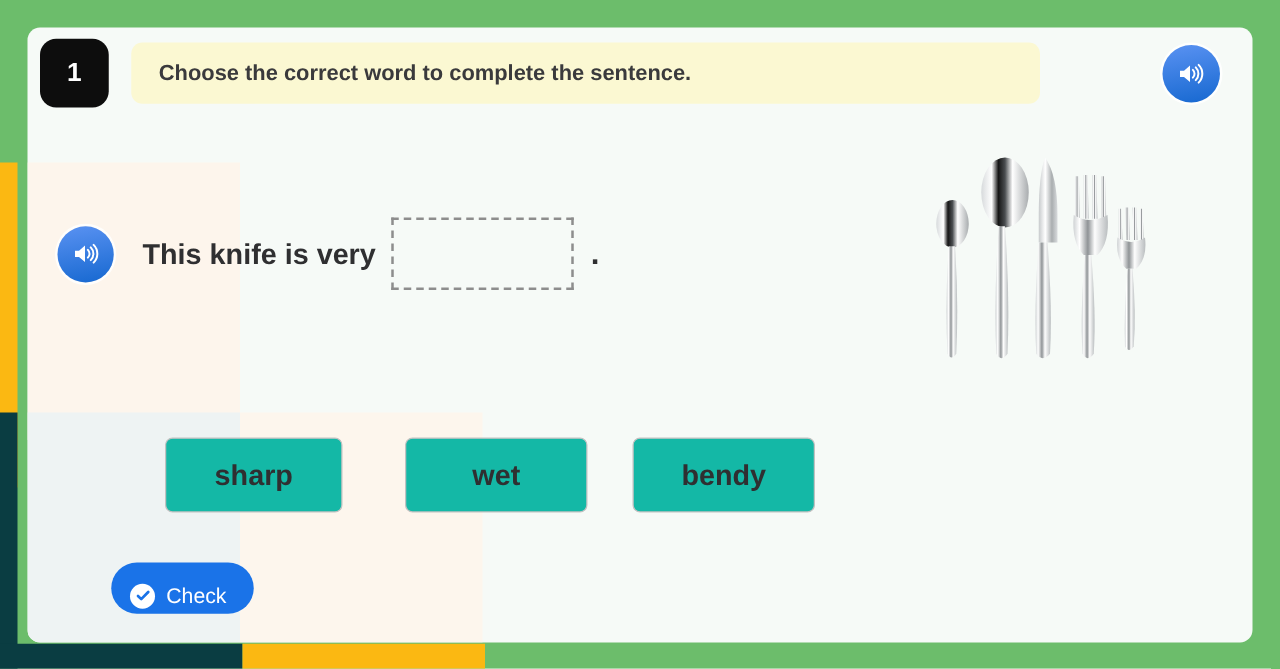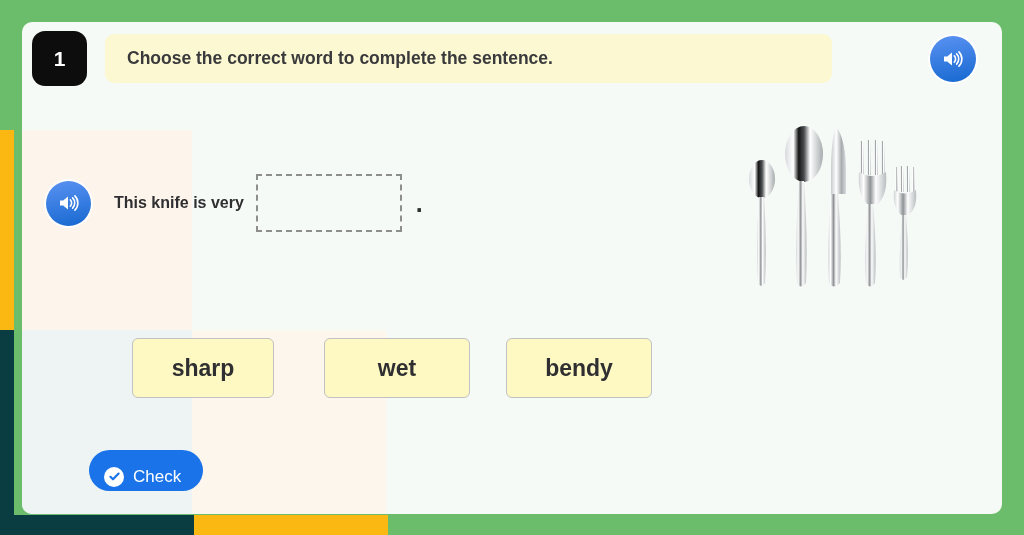--- a/index.html
+++ b/index.html
@@ -94,21 +94,21 @@
   #sentence-row {
     position: absolute;
     left: 24px; top: 135px;
     width: 700px; height: 92px;
     display: flex;
     align-items: center;
   }
   #sentence-speaker { width: 45px; height: 45px; flex: 0 0 45px; }
   #sentence-text {
     margin-left: 23px;
-    font-size: 16px;
+    font-size: 23px;
     font-weight: bold;
     color: #2f2f31;
     white-space: nowrap;
   }
   #answer-slot {
     margin-left: 12px;
     width: 146px; height: 58px;
     border: 2px dashed #8d8d8d;
     background: transparent;
   }
@@ -127,23 +127,23 @@
   }
 
   
   #options {
     position: absolute;
     left: 110px; top: 316px;
     width: 540px; height: 60px;
   }
   .option-btn {
     position: absolute;
-    top: 0;
+    top: 12px;
     height: 60px;
-    background: #fef9c3;
+    background: #14b8a6;
     border: 1px solid #c1c1c1;
     border-radius: 6px;
     display: flex;
     align-items: center;
     justify-content: center;
     font-size: 23px;
     font-weight: bold;
     color: #2f2f31;
     cursor: pointer;
   }

